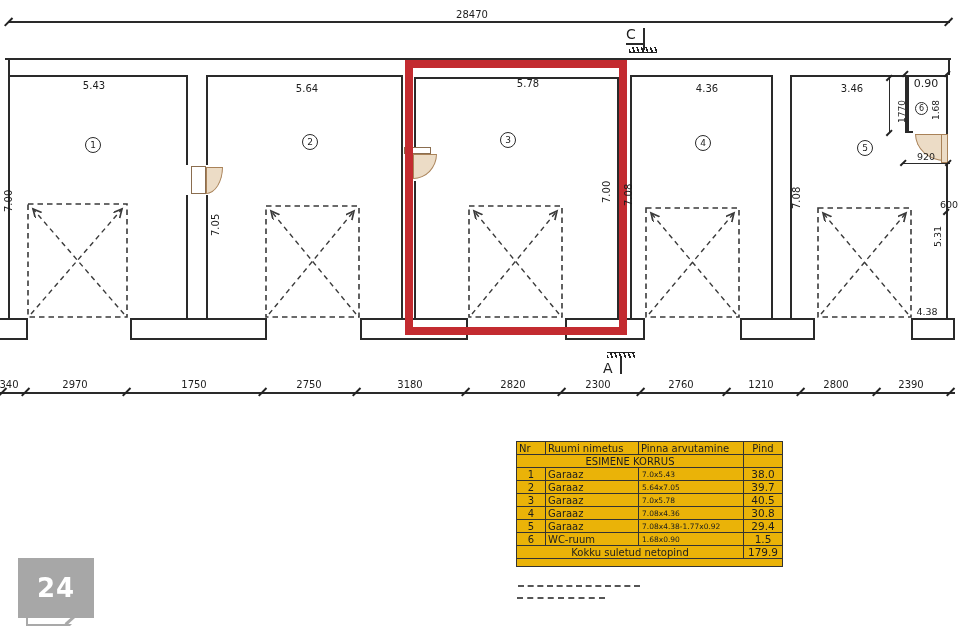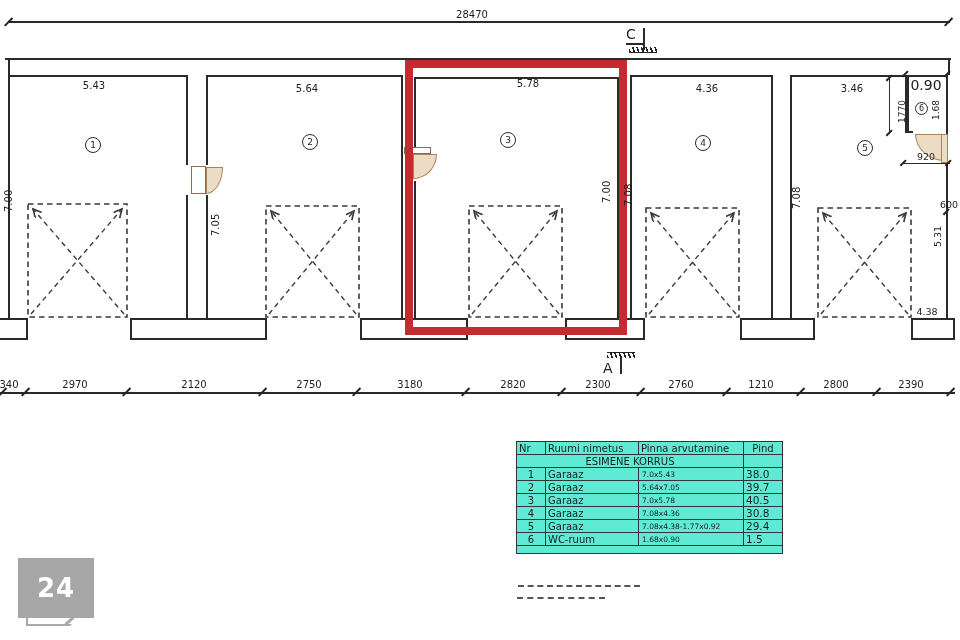--- a/index.html
+++ b/index.html
@@ -22,25 +22,25 @@
   .tk{position:absolute;width:11px;height:1.7px;background:#222;transform:rotate(-45deg);z-index:6}
   .tks{position:absolute;width:8px;height:1.5px;background:#222;transform:rotate(-45deg);z-index:6}
   .bdim{position:absolute;top:379px;font-size:10px;transform:translateX(-50%);z-index:6;white-space:nowrap}
   .hatch{position:absolute;height:6px;width:28px;z-index:6;
          background:repeating-linear-gradient(70deg,#222 0 1.6px,transparent 1.6px 4.2px)}
   #hl{position:absolute;left:405px;top:60px;width:222px;height:275px;border:8px solid #c32b30;z-index:5}
   .mk{position:absolute;font-size:14px;z-index:6}
   
   #tbl-wrap{position:absolute;left:516px;top:441px;z-index:8}
   #tbl-title{width:222px;text-align:center;font-size:10.5px;margin-bottom:2px;white-space:nowrap}
-  table{border-collapse:collapse;table-layout:fixed;width:266px;background:#5eead4}
+  table{border-collapse:collapse;table-layout:fixed;width:266px;background:#eab308}
   td{border:1.2px solid #333;height:13px;overflow:hidden;white-space:nowrap;font-size:10px;padding:0 2px}
   td.c{text-align:center}
   td.calc{font-size:7.5px;padding-left:3px}
-  td.area{font-size:10.5px;text-align:left}
+  td.area{font-size:10.5px;text-align:center}
   tr.hdr td{font-size:10px}
   tr.empty td{height:8px}
   #sum-tbl{position:absolute;left:516px;top:598px;z-index:8}
   #sum-tbl td{height:14px;font-size:10.5px}
   .redact{position:absolute;border-top:2px dashed #555;z-index:9}
   
   #wm{position:absolute;left:16px;top:556px;width:76px;height:80px;z-index:9}
   #wm .outline{position:absolute;left:10px;top:6px;width:58px;height:64px;border:2.5px solid #a9a9a9}
   #wm .cut{position:absolute;left:50px;top:52px;width:22px;height:22px;background:#fff;
            clip-path:polygon(0 100%,100% 0,100% 100%)}
@@ -147,21 +147,21 @@
   <div class="door-arc" style="left:915px;top:134px;width:30px;height:27px;border-bottom-left-radius:100%"></div>
   <div class="door-arc" style="left:941px;top:134px;width:7px;height:29px"></div>
 
   <div id="hl"></div>
 
   <div class="hdim" style="left:94px;top:80px">5.43</div>
   <div class="hdim" style="left:307px;top:83px">5.64</div>
   <div class="hdim" style="left:528px;top:78px">5.78</div>
   <div class="hdim" style="left:707px;top:83px">4.36</div>
   <div class="hdim" style="left:852px;top:83px">3.46</div>
-  <div class="hdim" style="left:926px;top:77px;font-size:14px">0.90</div>
+  <div class="hdim" style="left:926px;top:77px;font-size:11px">0.90</div>
 
   <div class="circ" style="left:85px;top:137px">1</div>
   <div class="circ" style="left:302px;top:134px">2</div>
   <div class="circ" style="left:500px;top:132px">3</div>
   <div class="circ" style="left:695px;top:135px">4</div>
   <div class="circ" style="left:857px;top:140px">5</div>
   <div class="circ" style="left:915px;top:102px;width:13px;height:13px;font-size:8px">6</div>
 
   <div class="vt" style="left:3px;top:212px">7.00</div>
   <div class="vt" style="left:210px;top:236px">7.05</div>
@@ -197,21 +197,21 @@
   <div class="tk" style="left:351px;top:391px"></div>
   <div class="tk" style="left:460px;top:391px"></div>
   <div class="tk" style="left:556px;top:391px"></div>
   <div class="tk" style="left:635px;top:391px"></div>
   <div class="tk" style="left:721px;top:391px"></div>
   <div class="tk" style="left:795px;top:391px"></div>
   <div class="tk" style="left:871px;top:391px"></div>
   <div class="tk" style="left:945px;top:391px"></div>
   <div class="bdim" style="left:9px">340</div>
   <div class="bdim" style="left:75px">2970</div>
-  <div class="bdim" style="left:194px">2120</div>
+  <div class="bdim" style="left:194px">1750</div>
   <div class="bdim" style="left:309px">2750</div>
   <div class="bdim" style="left:410px">3180</div>
   <div class="bdim" style="left:513px">2820</div>
   <div class="bdim" style="left:598px">2300</div>
   <div class="bdim" style="left:681px">2760</div>
   <div class="bdim" style="left:761px">1210</div>
   <div class="bdim" style="left:836px">2800</div>
   <div class="bdim" style="left:911px">2390</div>
 
   <div id="tbl-wrap">
@@ -262,20 +262,24 @@
         <td>Garaaz</td>
         <td class="calc">7.08x4.38-1.77x0.92</td>
         <td class="area">29.4</td>
       </tr>
       <tr>
         <td class="c">6</td>
         <td>WC-ruum</td>
         <td class="calc">1.68x0.90</td>
         <td class="area">1.5</td>
       </tr>
+      <tr>
+        <td colspan="3" class="c">Kokku  suletud netopind</td>
+        <td class="area">179.9</td>
+      </tr>
       <tr class="empty">
             <td colspan="4"></td>
           </tr>
     </tbody>
       </table>
   </div>
 
   <div class="redact" style="left:518px;top:585px;width:122px"></div>
 
   <div class="redact" style="left:517px;top:597px;width:88px;background:#fff;height:3px"></div>

